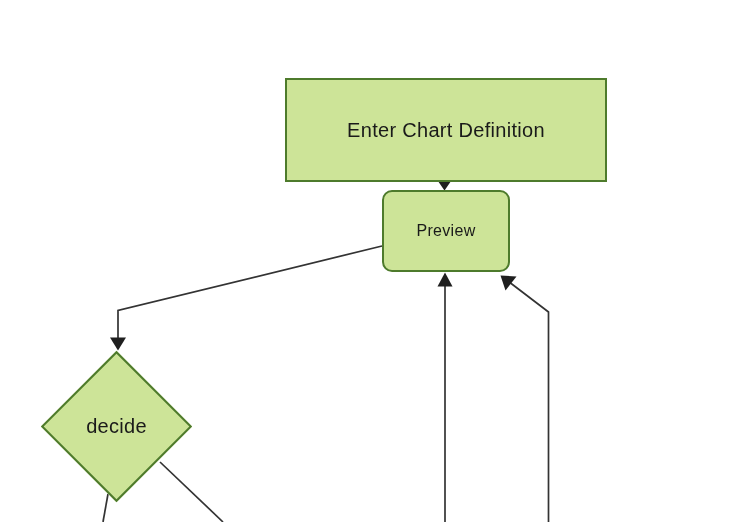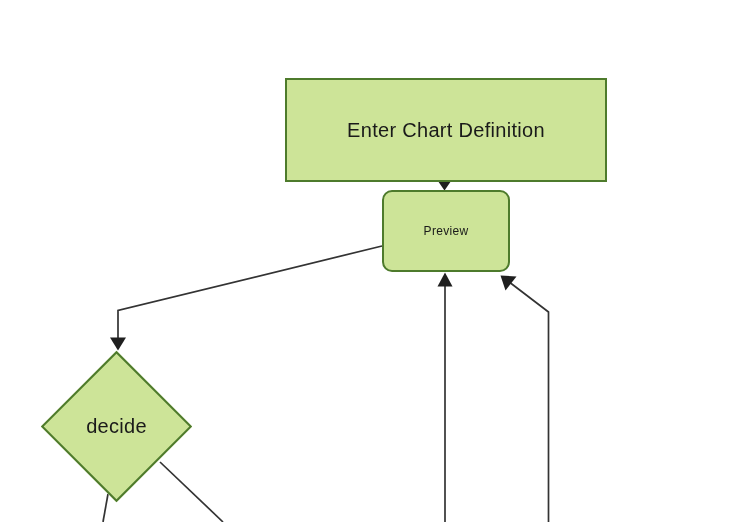--- a/index.html
+++ b/index.html
@@ -45,21 +45,21 @@
   #node-enter {
     left: 285px; top: 30px;
     width: 322px; height: 104px;
     font-size: 20px;
     margin-top: 48px;
   }
   #node-preview {
     left: 382px; top: 190px;
     width: 128px; height: 82px;
     border-radius: 10px;
-    font-size: 12px;
+    font-size: 16px;
   }
   #node-decide {
     left: 63px; top: 373px;
     width: 107px; height: 107px;
     transform: rotate(45deg);
   }
   #node-decide .diamond-inner {
     width: 100%; height: 100%;
     display: flex;
     align-items: center;

